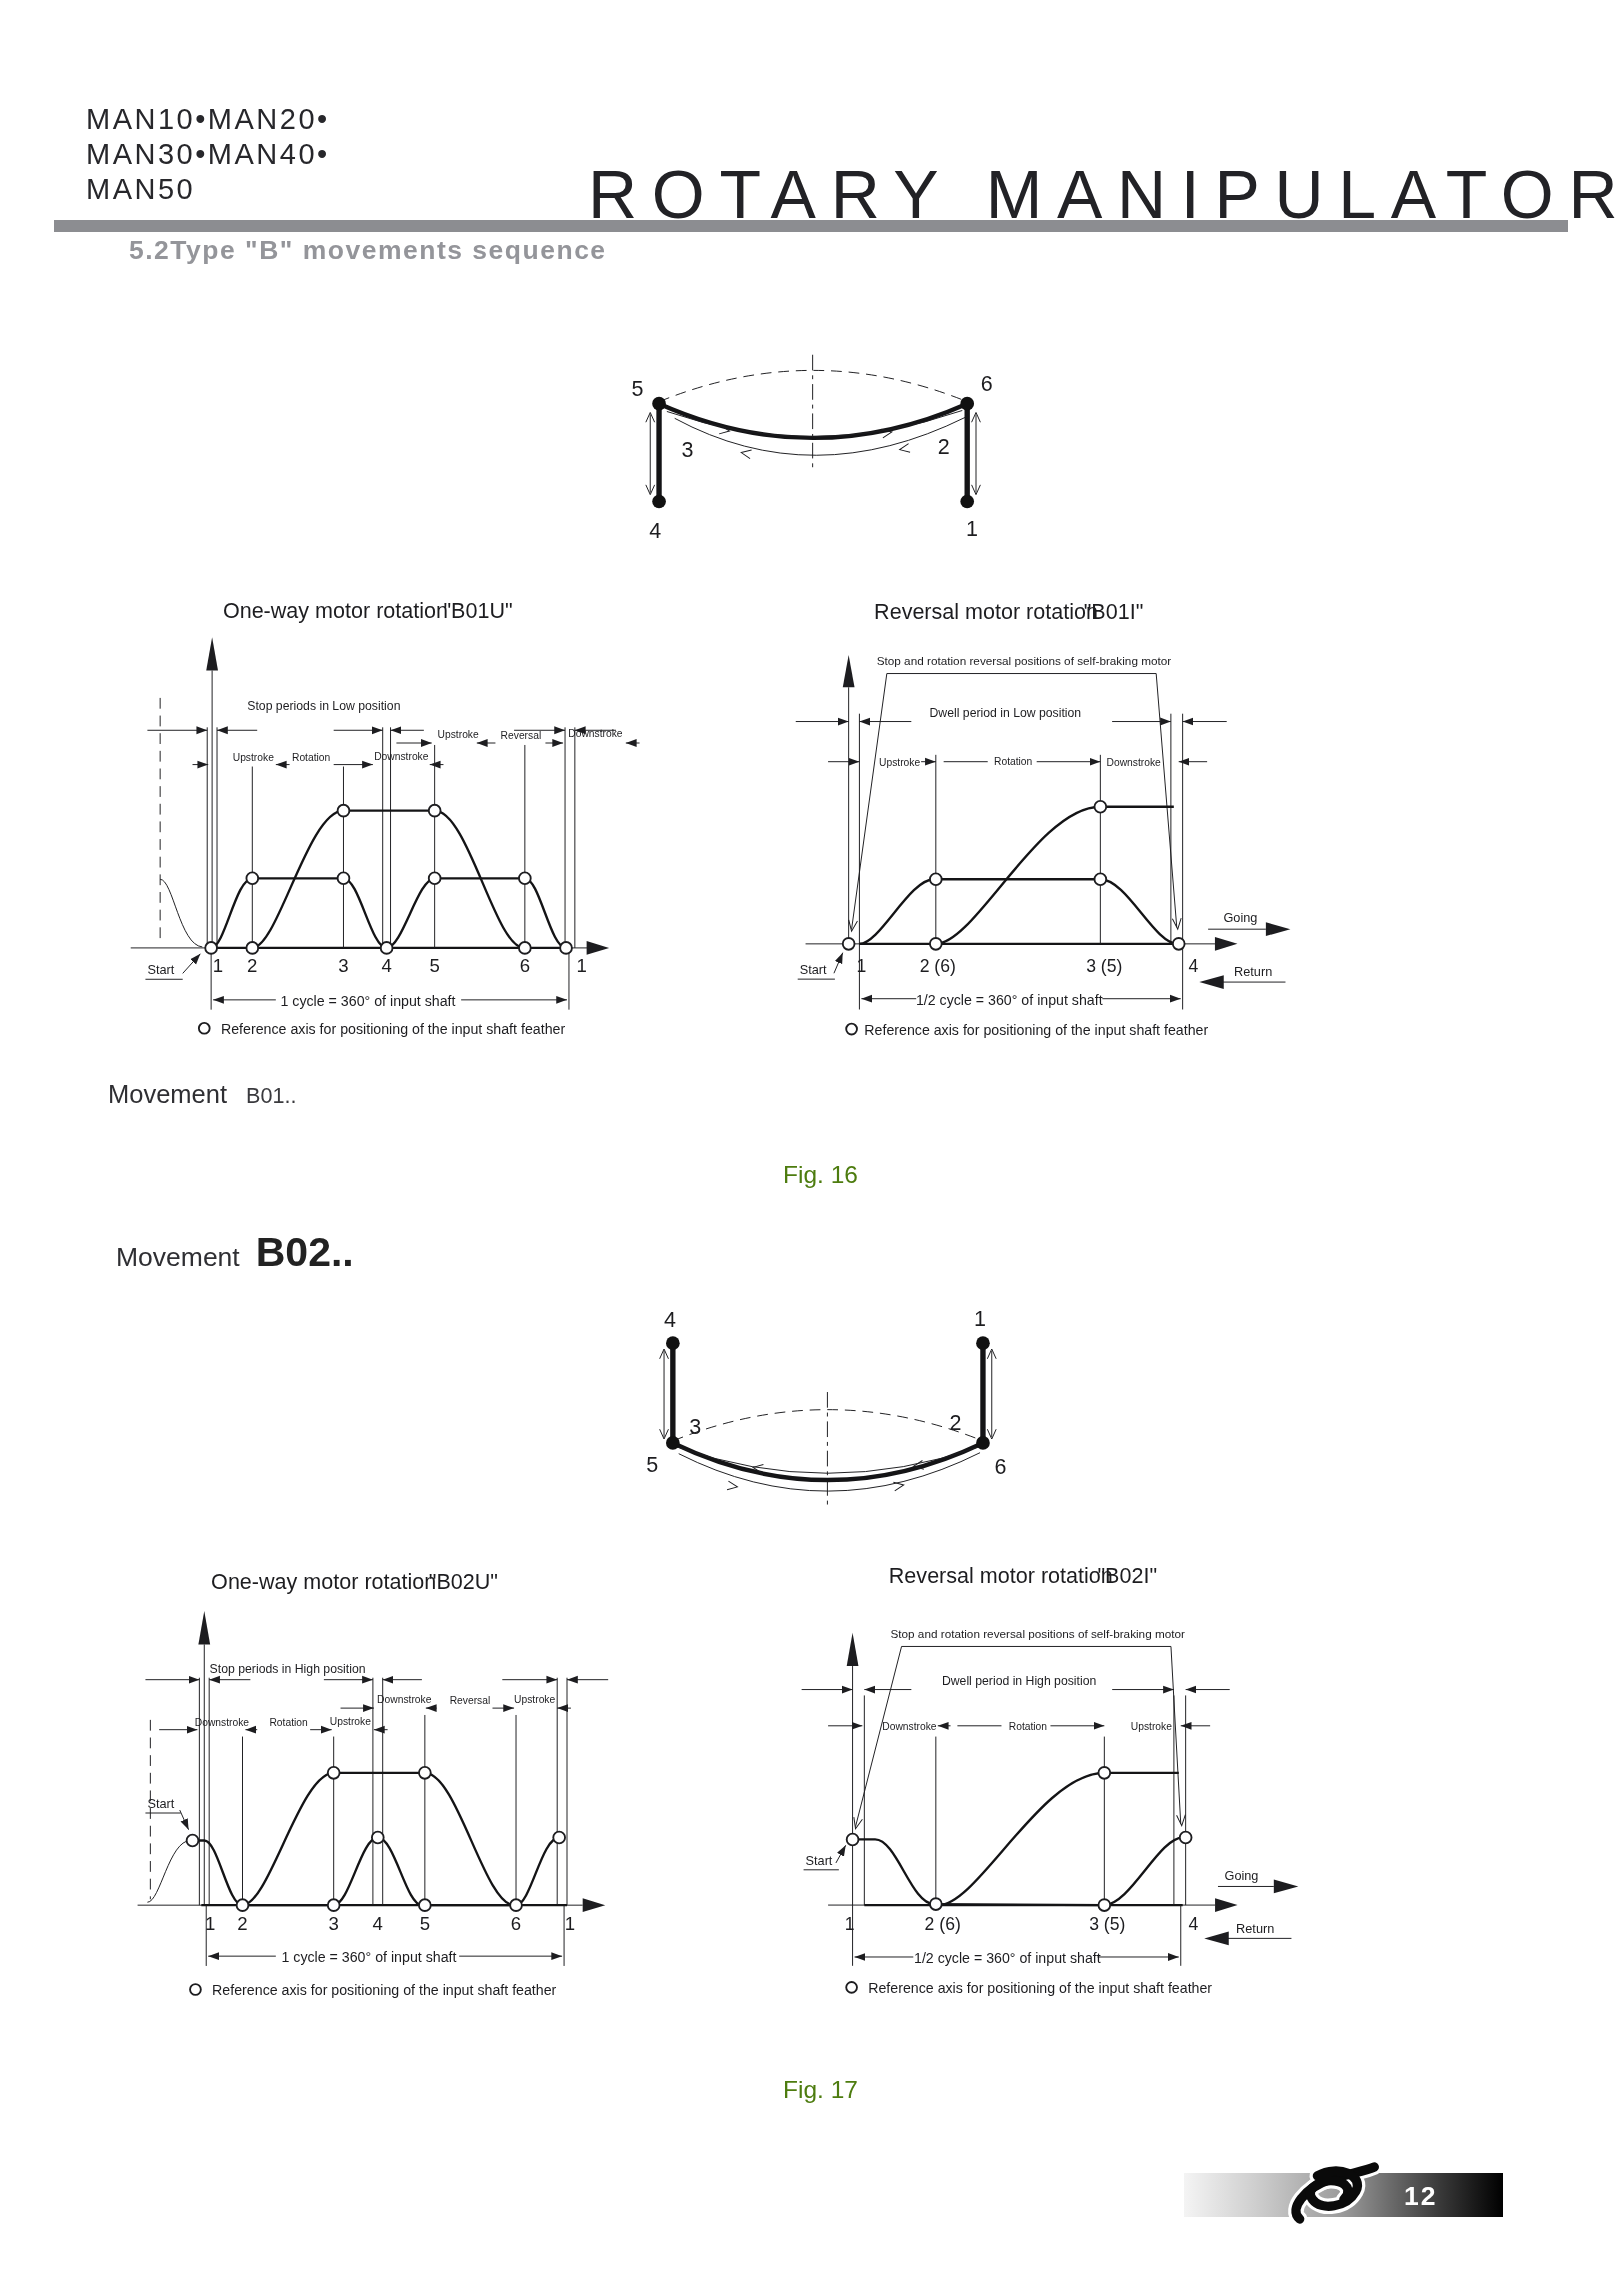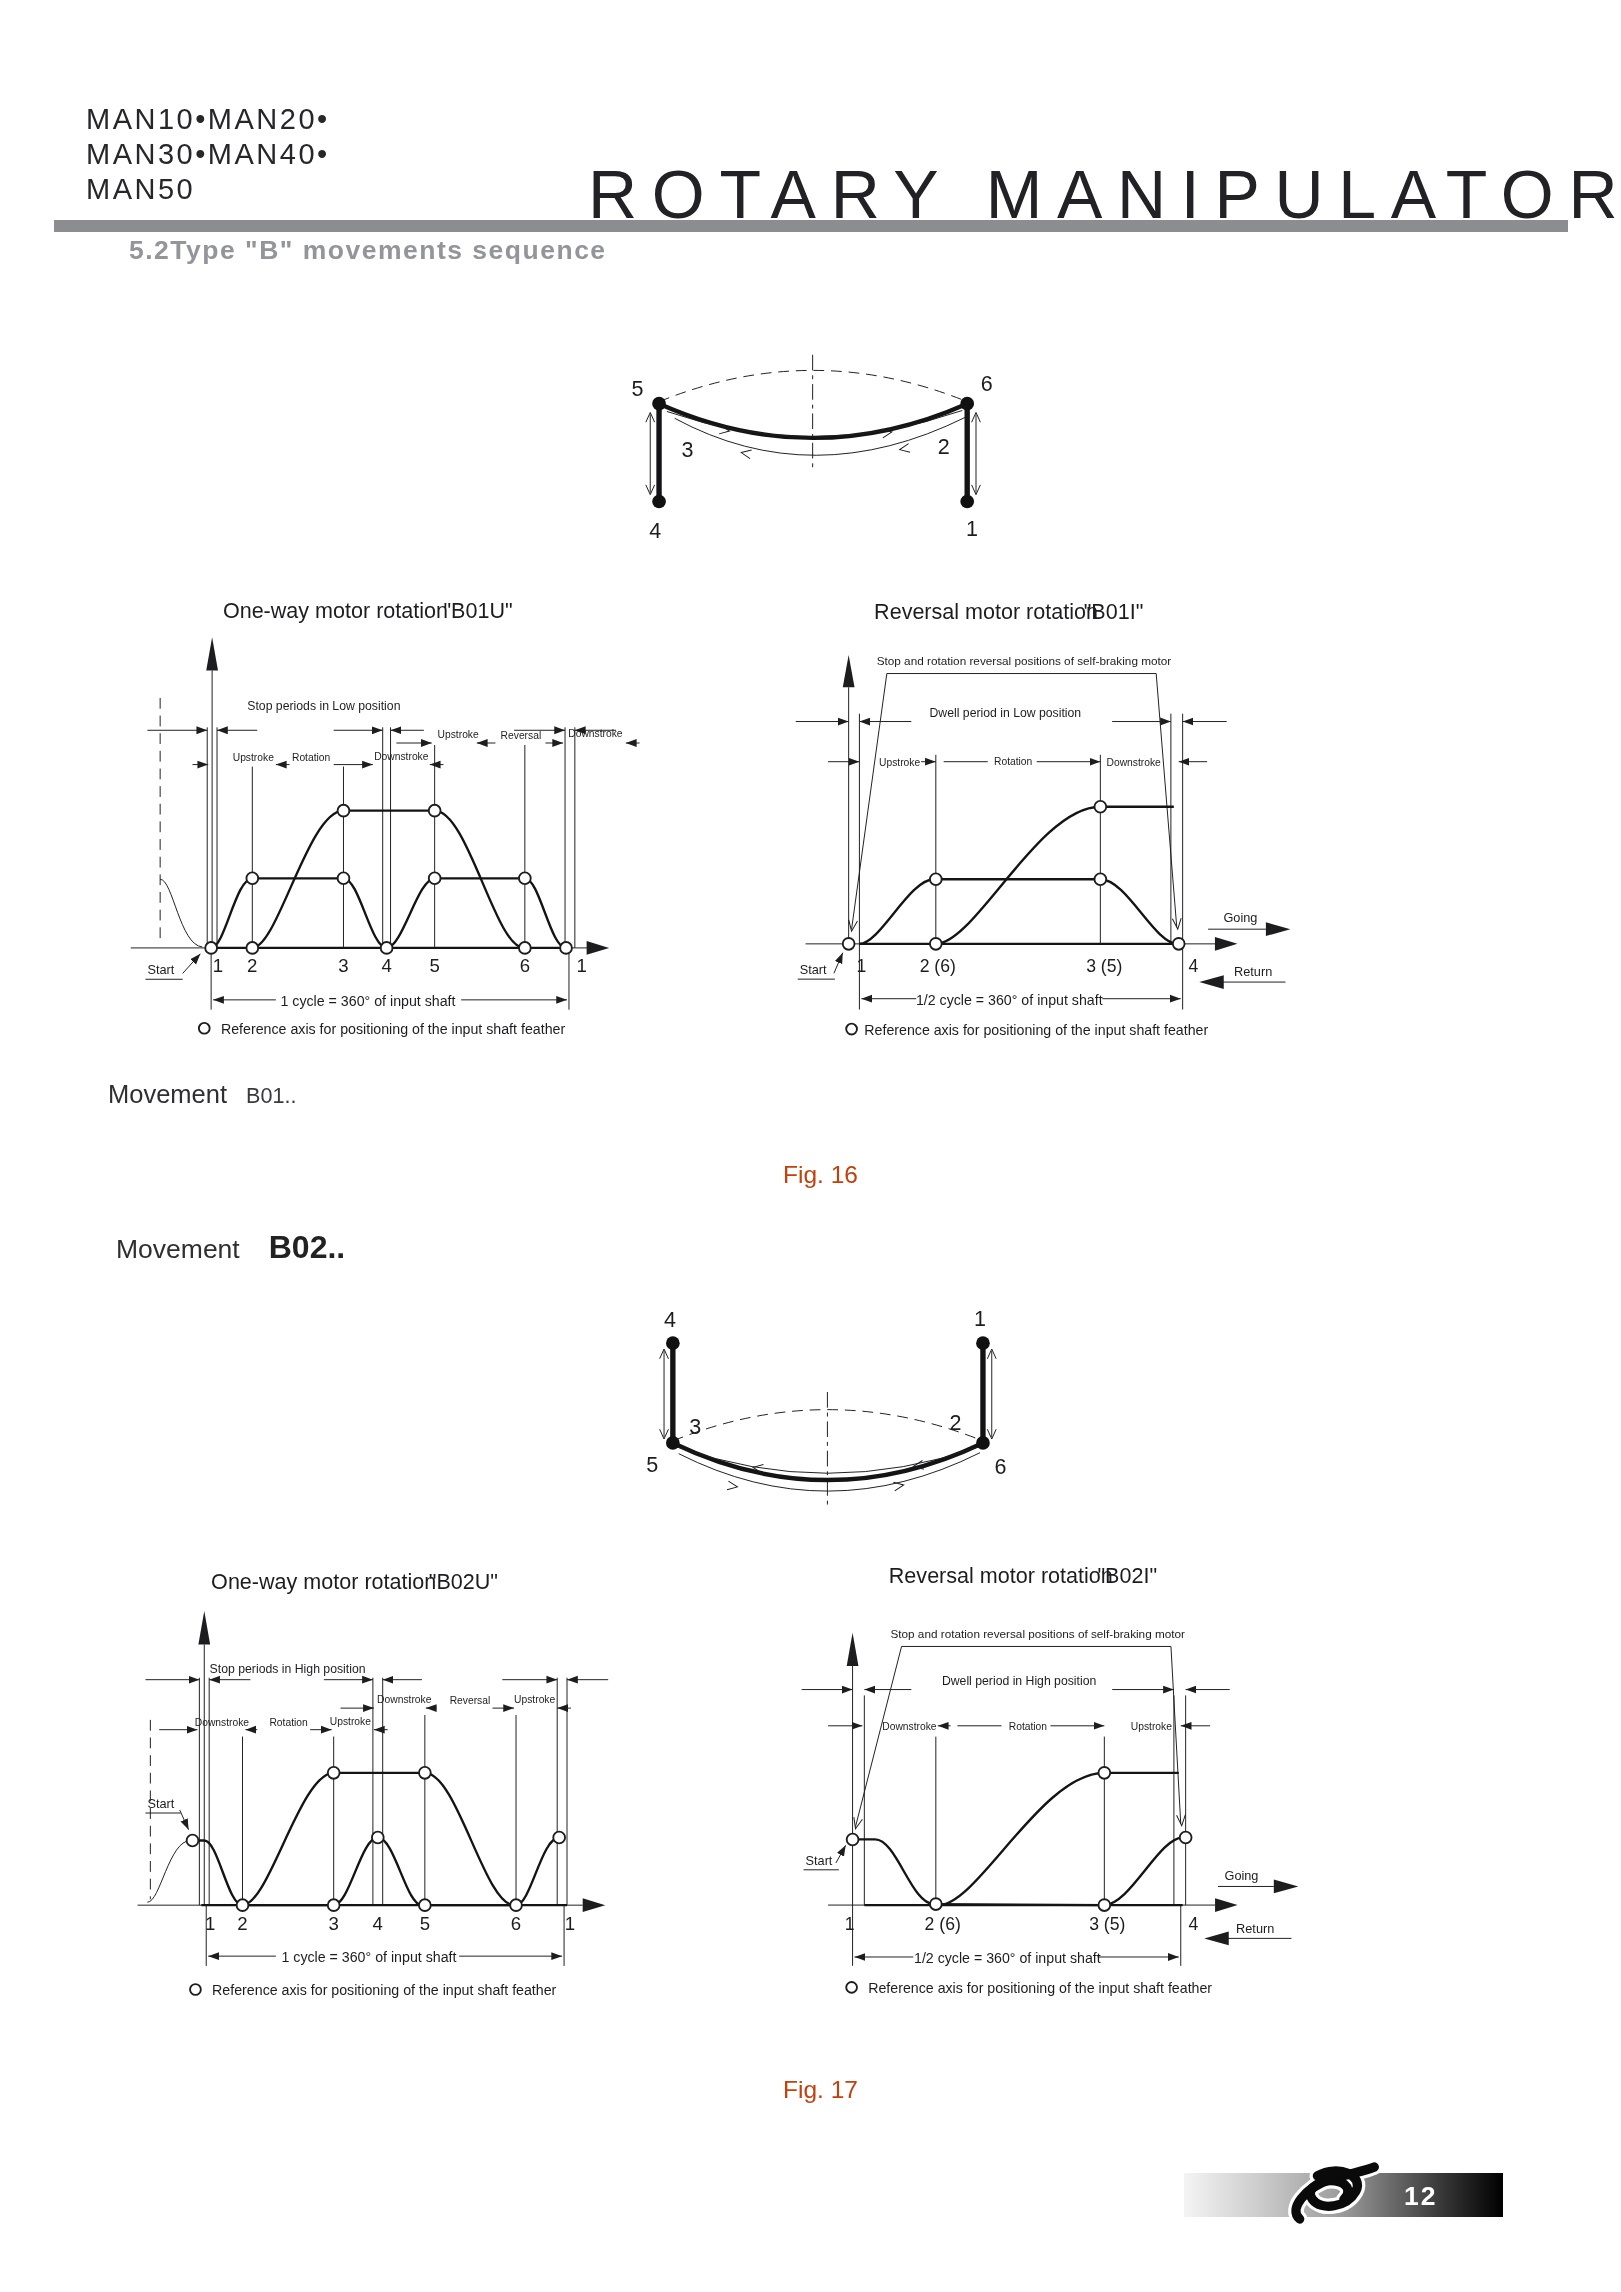--- a/index.html
+++ b/index.html
@@ -8,22 +8,22 @@
   
   .models{left:86px;top:102px;font-size:29px;line-height:35px;letter-spacing:2.5px;color:#27272b;font-weight:400;}
   .doc-title{left:588px;top:155px;width:980px;font-size:68px;letter-spacing:14.7px;color:#222226;white-space:nowrap;}
   .rule{left:54px;top:220px;width:1514px;height:11.8px;background:#8c8d91;}
   .section{left:129px;top:235px;font-size:26.5px;font-weight:bold;color:#94959a;letter-spacing:1.5px;}
   .section .num{}
   
   .mv1{left:108px;top:1080px;font-size:25.5px;color:#2f2f33;}
   .mv1 .code{font-size:21.6px;margin-left:19px;color:#3a3a3e;}
   .mv2{left:116px;top:1229px;font-size:26.5px;color:#2f2f33;}
-  .mv2 .code{font-size:32px;font-weight:bold;margin-left:29px;color:#222;}
-  .figcap{font-size:24.5px;color:#c2410c;}
+  .mv2 .code{font-size:41px;font-weight:bold;margin-left:16px;color:#222;}
+  .figcap{font-size:24.5px;color:#4d7c0f;}
   .cap16{left:783px;top:1161px;}
   .cap17{left:783px;top:2076px;}
   
   svg{position:absolute;overflow:visible;}
   svg text{fill:#1d1d20;font-family:"Liberation Sans",sans-serif;}
   .ln{stroke:#1d1d20;stroke-width:1;fill:none;}
   .tk{stroke:#141416;stroke-width:2.4;fill:none;}
   .bar{stroke:#141416;stroke-width:5.5;fill:none;}
   .arc{stroke:#141416;stroke-width:4.5;fill:none;}
   .dsh{stroke:#1d1d20;stroke-width:1;fill:none;stroke-dasharray:11 7;}

